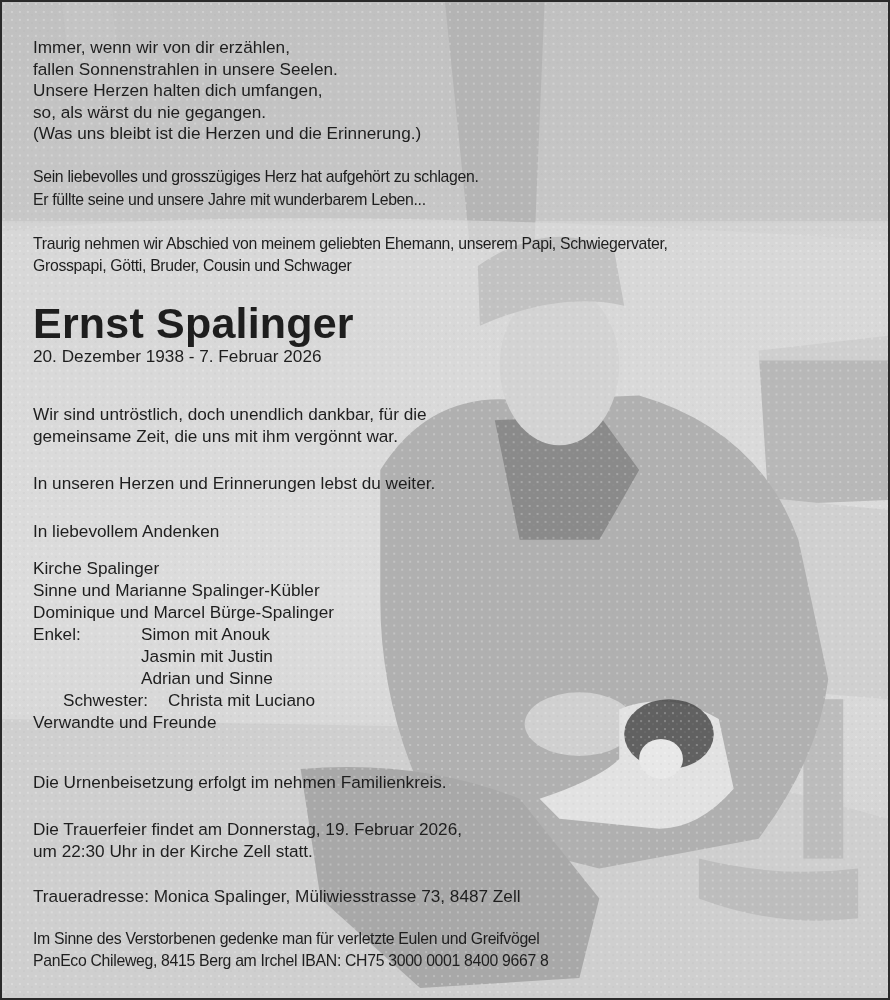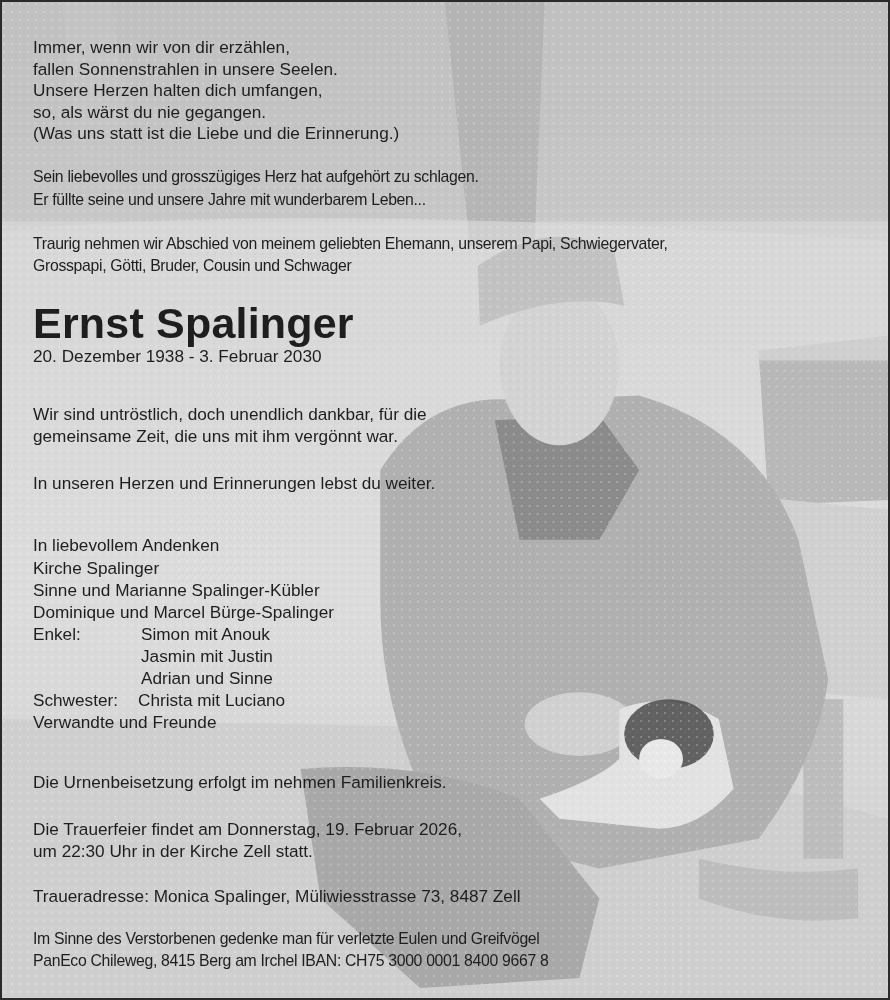--- a/index.html
+++ b/index.html
@@ -18,21 +18,21 @@
   
   .photo { position: absolute; inset: 0; z-index: 0; }
   .photo svg { width: 100%; height: 100%; display: block; }
 
   
   .text { position: absolute; left: 31px; top: 0; right: 0; z-index: 2; }
   .line { position: absolute; left: 0; white-space: nowrap; font-size: 17.2px; line-height: 22px; }
   .narrow { font-family: "Liberation Sans", sans-serif; font-size: 17px; letter-spacing: -0.35px; transform: scaleX(0.93); transform-origin: left center; }
   .name { font-size: 43px; font-weight: bold; line-height: 38px; letter-spacing: 0.2px; }
   .tab-label { display: inline-block; width: 108px; }
-  .tab-label.wide { width: 105px; }
+  .tab-label.wide { width: 105px; margin-left: 30px; }
 </style>
 </head>
 <body>
 
 <div class="notice">
 
   <div class="photo">
     <svg viewBox="0 0 890 1000" preserveAspectRatio="none" xmlns="http://www.w3.org/2000/svg">
       <defs>
         <linearGradient id="sky" x1="0" y1="0" x2="0" y2="1">
@@ -83,37 +83,37 @@
       <rect width="890" height="1000" fill="url(#noise)"></rect>
     </svg>
   </div>
 
   <div class="text">
 
     <div class="line" style="top:34px">Immer, wenn wir von dir erzählen,</div>
     <div class="line" style="top:56px">fallen Sonnenstrahlen in unsere Seelen.</div>
     <div class="line" style="top:77px">Unsere Herzen halten dich umfangen,</div>
     <div class="line" style="top:99px">so, als wärst du nie gegangen.</div>
-    <div class="line" style="top:120px">(Was uns statt ist die Liebe und die Erinnerung.)</div>
+    <div class="line" style="top:120px">(Was uns bleibt ist die Herzen und die Erinnerung.)</div>
 
     <div class="line narrow" style="top:164px">Sein liebevolles und grosszügiges Herz hat aufgehört zu schlagen.</div>
     <div class="line narrow" style="top:187px">Er füllte seine und unsere Jahre mit wunderbarem Leben...</div>
 
     <div class="line narrow" style="top:231px">Traurig nehmen wir Abschied von meinem geliebten Ehemann, unserem Papi, Schwiegervater,</div>
     <div class="line narrow" style="top:253px">Grosspapi, Götti, Bruder, Cousin und Schwager</div>
 
     <div class="line name" style="top:302px">Ernst Spalinger</div>
-    <div class="line" style="top:343px">20. Dezember 1938 - 3. Februar 2030</div>
+    <div class="line" style="top:343px">20. Dezember 1938 - 7. Februar 2026</div>
 
     <div class="line" style="top:401px">Wir sind untröstlich, doch unendlich dankbar, für die</div>
     <div class="line" style="top:423px">gemeinsame Zeit, die uns mit ihm vergönnt war.</div>
 
     <div class="line" style="top:470px">In unseren Herzen und Erinnerungen lebst du weiter.</div>
 
-    <div class="line" style="top:532px">In liebevollem Andenken</div>
+    <div class="line" style="top:518px">In liebevollem Andenken</div>
 
     <div class="line" style="top:555px">Kirche Spalinger</div>
     <div class="line" style="top:577px">Sinne und Marianne Spalinger-Kübler</div>
     <div class="line" style="top:599px">Dominique und Marcel Bürge-Spalinger</div>
     <div class="line" style="top:621px">
       <span class="tab-label">Enkel:</span><span>Simon mit Anouk</span>
     </div>
     <div class="line" style="top:643px">
       <span class="tab-label"></span><span>Jasmin mit Justin</span>
     </div>

